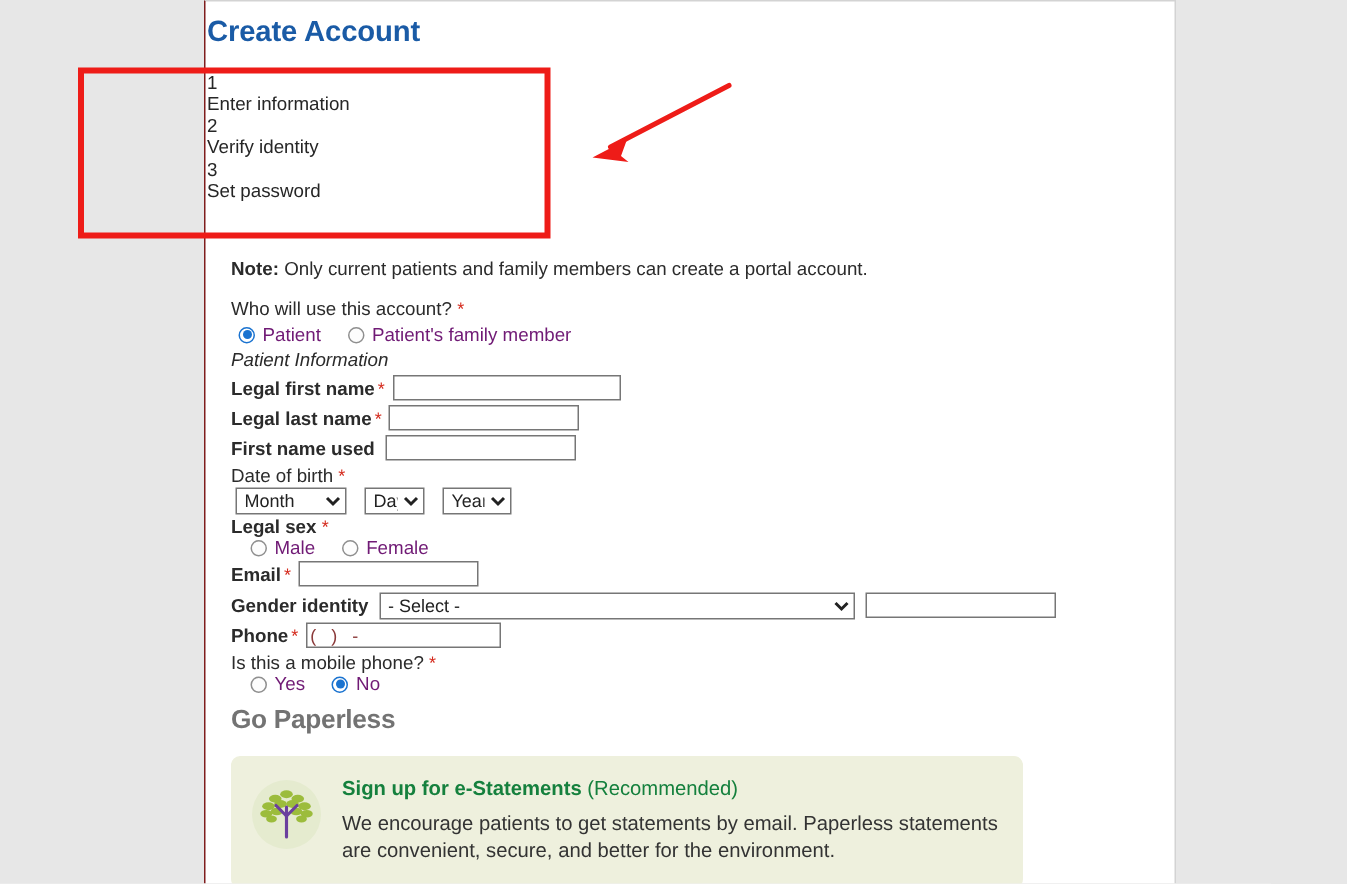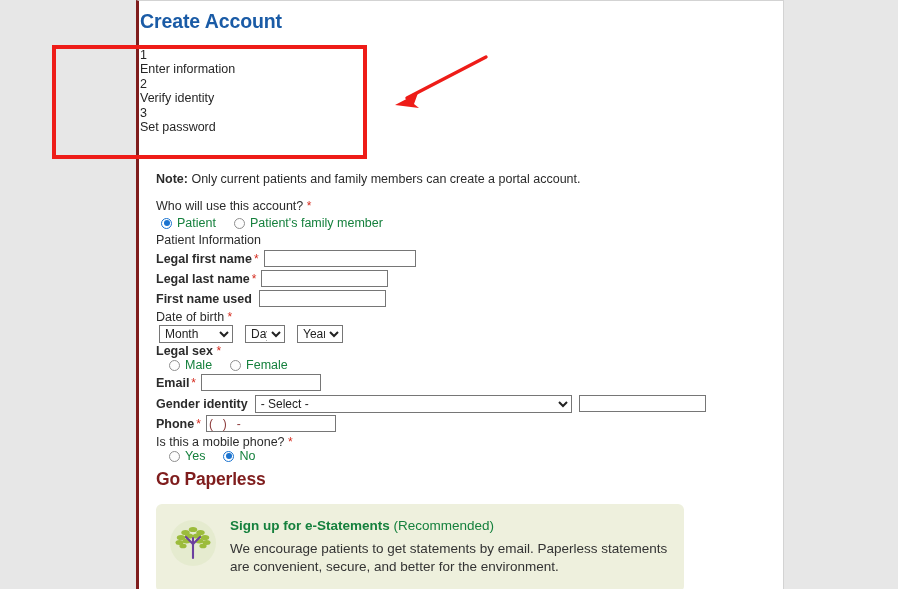--- a/index.html
+++ b/index.html
@@ -15,21 +15,21 @@
     background: #e7e7e7;
   }
 
   
   .card {
     position: absolute;
     left: 136px; top: 0;
     width: 648px;
     height: 589px;
     background: #ffffff;
-    border-left: 3px solid #7f1d1d;
+    border-left: 1px solid #7f1d1d;
     border-right: 1px solid #d3d3d3;
     border-top: 1px solid #d3d3d3;
     box-sizing: border-box;
   }
 
   .page-title {
     position: absolute;
     left: 1px; top: 9px;
     font-size: 19.5px;
     font-weight: bold;
@@ -56,36 +56,36 @@
     color: #2b2b2b;
   }
   .note { font-size: 12.5px; margin: 0 0 13px 0; color: #2b2b2b; }
   .note b { font-weight: bold; }
 
   .q-label { font-size: 12.5px; color: #2b2b2b; margin-bottom: 3px; }
   .req { color: #d52b1e; font-size: 12px; }
 
   .radio-row { display: flex; align-items: center; margin-bottom: 1px; }
   .radio-row .opt { display: flex; align-items: center; margin-right: 13px; }
-  .radio-row .opt span { margin-left: 5px; font-size: 12.5px; color: #15803d; }
+  .radio-row .opt span { margin-left: 5px; font-size: 12.5px; color: #701a75; }
 
   .rb {
     width: 11px; height: 11px; border-radius: 50%;
     border: 1px solid #8f8f8f; background: #fdfdfd;
     box-sizing: border-box; display: inline-block;
     position: relative; flex: 0 0 auto;
   }
   .rb.on { border-color: #1a73d0; background: #ffffff; }
   .rb.on::after {
     content: ""; position: absolute;
     left: 1.5px; top: 1.5px; width: 6px; height: 6px;
     border-radius: 50%; background: #1a73d0;
   }
 
-  .section-cap { font-size: 12.5px; color: #2b2b2b; margin: 3px 0 2px 0; }
+  .section-cap { font-size: 12.5px; color: #2b2b2b; margin: 3px 0 2px 0; font-style: italic; }
 
   .frow { display: flex; align-items: center; margin-bottom: 1px; min-height: 19px; }
   .flabel { font-size: 12.5px; font-weight: bold; color: #2b2b2b; white-space: nowrap; }
   .flabel .req { font-weight: normal; margin-left: 2px; }
 
   input.txt {
     border: 1px solid #767676;
     background: #ffffff;
     height: 17px;
     font-family: "Liberation Sans", sans-serif;
@@ -106,21 +106,21 @@
     font-size: 12px;
     box-sizing: border-box;
     color: #222;
     padding: 0 1px;
   }
 
   .dob-row { display: flex; gap: 12px; margin: 1px 0 1px 3px; }
 
   
   .gp-title {
-    font-size: 17.5px; font-weight: bold; color: #7f1d1d;
+    font-size: 17.5px; font-weight: bold; color: #737373;
     margin: 6px 0 0 0; letter-spacing: -0.2px;
   }
   .gp-panel {
     margin-top: 14px;
     width: 528px;
     background: #eef0dd;
     border-radius: 6px;
     padding: 14px 14px 16px 14px;
     box-sizing: border-box;
     display: flex;

